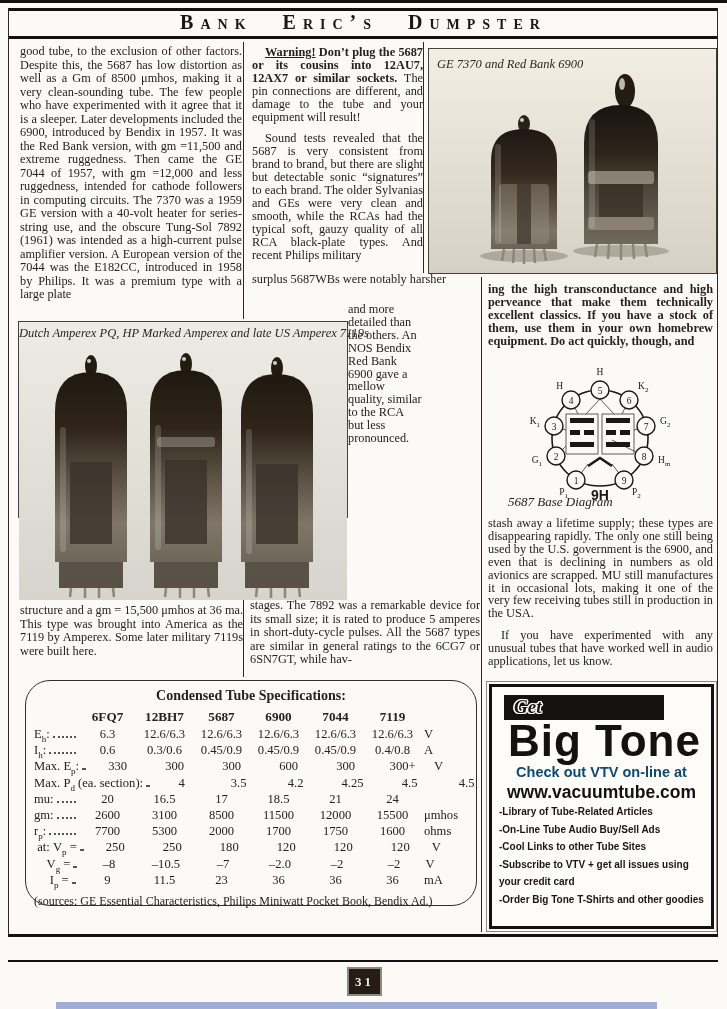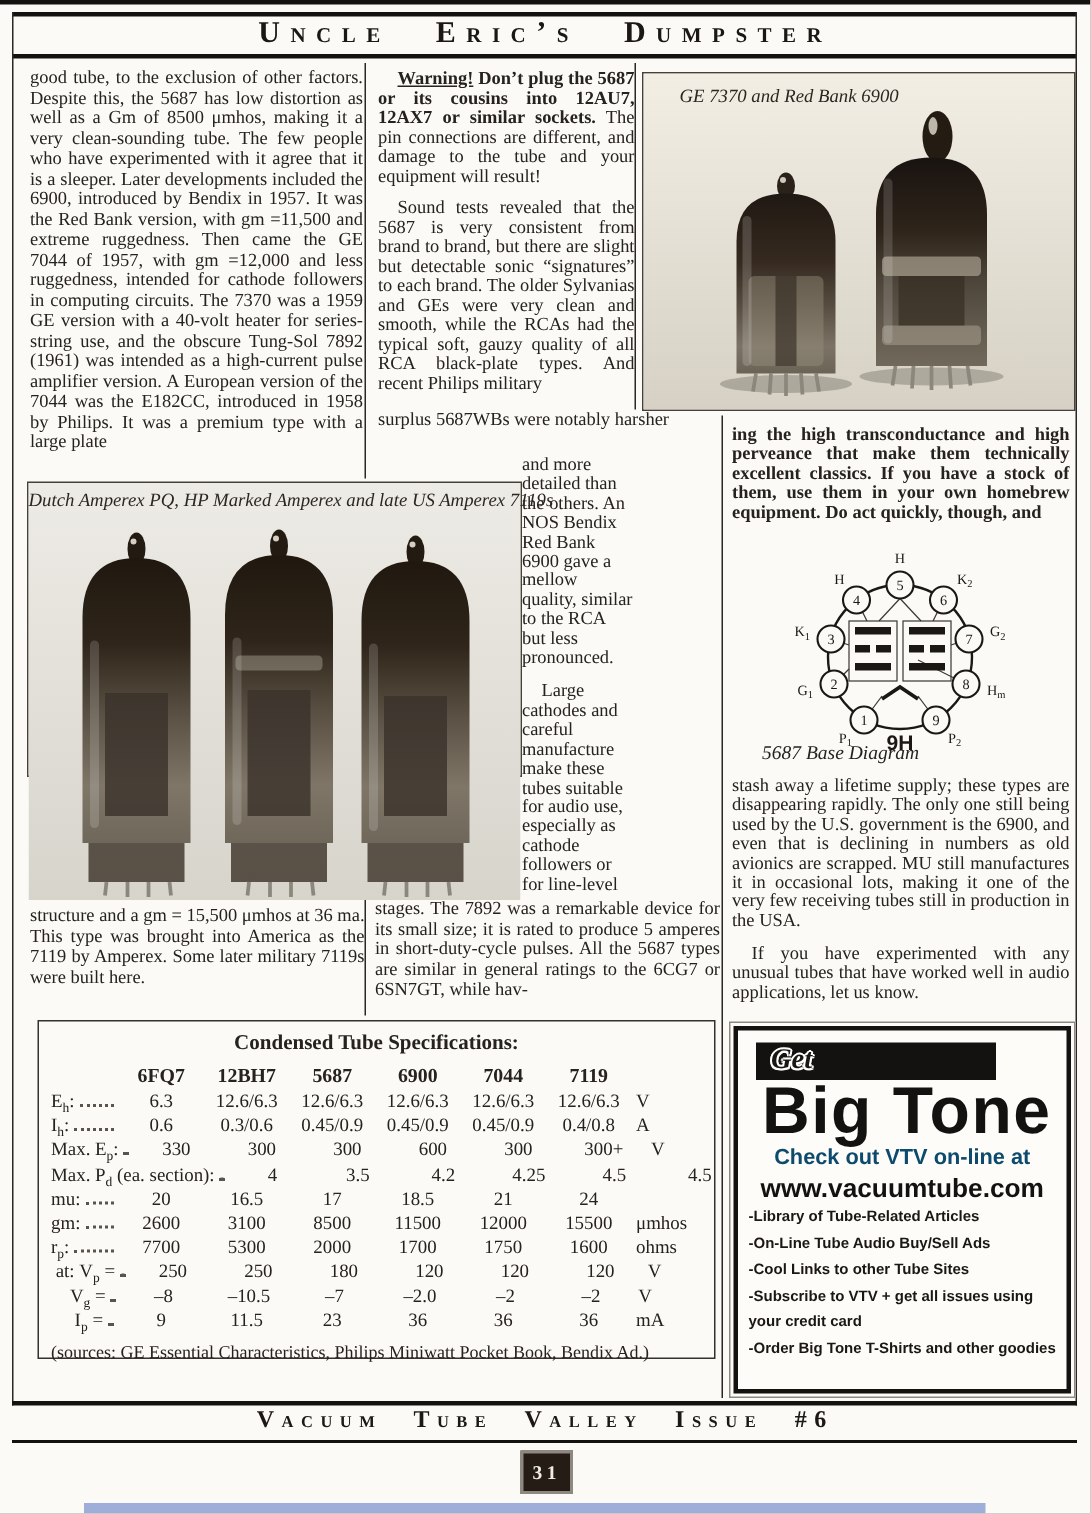--- a/index.html
+++ b/index.html
@@ -56,38 +56,37 @@
 <body>
 
 <div class="page">
 
   <div class="rule" style="left:0;top:0;width:727px;height:3px;"></div>
   <div class="rule" style="left:8px;top:8px;width:710px;height:3px;"></div>
   <div class="rule" style="left:8px;top:36px;width:710px;height:3px;"></div>
   <div class="vline" style="left:8px;top:8px;height:929px;"></div>
   <div class="vline" style="left:717px;top:8px;height:929px;"></div>
 
-  <div class="header-title">Uncle Eric’s Dumpster</div>
+  <div class="header-title">Bank Eric’s Dumpster</div>
 
   <div class="vline" style="left:243px;top:42px;height:277px;"></div>
   <div class="vline" style="left:423px;top:42px;height:231px;"></div>
   <div class="vline" style="left:481px;top:277px;height:655px;"></div>
   <div class="vline" style="left:243px;top:600px;height:77px;"></div>
 
   <div class="abs body-text" style="left:20px;top:45px;width:222px;">good tube, to the exclusion of other factors. Despite this, the 5687 has low distortion as well as a Gm of 8500 μmhos, making it a very clean-sounding tube. The few people who have experimented with it agree that it is a sleeper. Later developments included the 6900, introduced by Bendix in 1957. It was the Red Bank version, with gm =11,500 and extreme ruggedness. Then came the GE 7044 of 1957, with gm =12,000 and less ruggedness, intended for cathode followers in computing circuits. The 7370 was a 1959 GE version with a 40-volt heater for series-string use, and the obscure Tung-Sol 7892 (1961) was intended as a high-current pulse amplifier version. A European version of the 7044 was the E182CC, introduced in 1958 by Philips. It was a premium type with a large plate</div>
   <div class="abs body-text" style="left:20px;top:604px;width:223px;">structure and a gm = 15,500 μmhos at 36 ma. This type was brought into America as the 7119 by Amperex. Some later military 7119s were built here.</div>
 
   <div class="abs body-text lh-tight" style="left:252px;top:46px;width:171px;">
     <div class="para indent1"><span class="b u">Warning!</span><span class="b">  Don’t plug the 5687 or its cousins into 12AU7, 12AX7 or similar sockets.</span><span> The pin connections are different, and damage to the tube and your equipment will result!</span></div>
     <div class="para indent1 mt">Sound tests revealed that the 5687 is very consistent from brand to brand, but there are slight but detectable sonic “signatures” to each brand. The older Sylvanias and GEs were very clean and smooth, while the RCAs had the typical soft, gauzy quality of all RCA black-plate types. And recent Philips military</div>
   </div>
   <div class="abs body-text lh-tight" style="left:252px;top:273px;width:229px;">surplus 5687WBs were notably harsher</div>
   <div class="abs body-text lh-tight" style="left:348px;top:303px;width:74px;text-align:left;">
     <div class="para">and more detailed than the others. An NOS Bendix Red Bank 6900 gave a mellow quality, similar to the RCA but less pronounced.</div>
-    <div class="para indent1 mt">Large cathodes and careful manufacture make these tubes suitable for audio use, especially as cathode followers or for line-level</div>
   </div>
   <div class="abs body-text" style="left:250px;top:599px;width:230px;">stages. The 7892 was a remarkable device for its small size; it is rated to produce 5 amperes in short-duty-cycle pulses. All the 5687 types are similar in general ratings to the 6CG7 or 6SN7GT, while hav-</div>
 
   <div class="abs body-text lh-tight" style="left:488px;top:283px;width:225px;font-weight:bold;">ing the high transconductance and high perveance that make them technically excellent classics. If you have a stock of them, use them in your own homebrew equipment. Do act quickly, though, and</div>
   <div class="abs body-text lh-tight" style="left:488px;top:517px;width:225px;">
     <div class="para">stash away a lifetime supply; these types are disappearing rapidly. The only one still being used by the U.S. government is the 6900, and even that is declining in numbers as old avionics are scrapped. MU still manufactures it in occasional lots, making it one of the very few receiving tubes still in production in the USA.</div>
     <div class="para indent1 mt">If you have experimented with any unusual tubes that have worked well in audio applications, let us know.</div>
   </div>
 
   <div class="photo-box" style="left:428px;top:48px;width:289px;height:226px;">
@@ -135,21 +134,21 @@
         <line x1="216" y1="195" x2="218" y2="208" stroke="#8b877d" stroke-width="2.5"></line>
         <ellipse cx="196" cy="42" rx="10" ry="17" fill="#241b13"></ellipse>
         <ellipse cx="193" cy="35" rx="3" ry="6" fill="#d8d2c6" opacity="0.85"></ellipse>
         <path d="M155,94 Q155,56 192,56 Q229,56 229,94 L229,195 L155,195 Z" fill="url(#gGlass2)"></path>
         <rect x="159" y="122" width="66" height="13" rx="3" fill="#a39a8a" opacity="0.75"></rect>
         <rect x="159" y="168" width="66" height="13" rx="3" fill="#a39a8a" opacity="0.6"></rect>
         <rect x="170" y="135" width="44" height="33" fill="#332b21" opacity="0.65"></rect>
         <rect x="160" y="70" width="6" height="110" rx="3" fill="#ffffff" opacity="0.15"></rect>
       </g>
     </svg>
-    <div class="photo-caption" style="left:24px;top:8px;">GE 7370 and Red Bank 6900</div>
+    <div class="photo-caption" style="left:8px;top:8px;">GE 7370 and Red Bank 6900</div>
   </div>
 
   <div class="photo-box" style="left:18px;top:321px;width:330px;height:197px;">
     <svg width="328" height="278" viewBox="0 0 328 278">
       <defs>
         <linearGradient id="gBgL" x1="0" y1="0" x2="0" y2="1">
           <stop offset="0" stop-color="#edebe5"></stop>
             <stop offset="1" stop-color="#d7d4cc"></stop>
         </linearGradient>
         <linearGradient id="gGlassL" x1="0" y1="0" x2="0" y2="1">
@@ -280,21 +279,21 @@
         <text x="130" y="29" text-anchor="start"><tspan>K</tspan><tspan dy="2.5" font-size="7">2</tspan></text>
         <text x="152" y="64" text-anchor="start"><tspan>G</tspan><tspan dy="2.5" font-size="7">2</tspan></text>
         <text x="150" y="103" text-anchor="start"><tspan>H</tspan><tspan dy="2.5" font-size="7">m</tspan></text>
         <text x="124" y="135" text-anchor="start"><tspan>P</tspan><tspan dy="2.5" font-size="7">2</tspan></text>
       </g>
       <text x="92" y="140" text-anchor="middle" font-family="Liberation Sans, DejaVu Sans, sans-serif" font-weight="bold" font-size="14" fill="#1b1814">9H</text>
     </svg>
   </div>
   <div class="diag-caption" style="left:508px;top:494px;width:190px;">5687 Base Diagram</div>
 
-  <div class="spec-box" style="left:25px;top:680px;width:452px;height:226px;">
+  <div class="spec-box" style="left:25px;top:680px;width:452px;height:226px;border-radius:25px;">
     <div class="spec-title">Condensed Tube Specifications:</div>
     <div class="trow thead">
       <span class="tlab"></span>
         <span class="dotfill nodots"></span>
       <span class="tval">6FQ7</span>
       <span class="tval">12BH7</span>
       <span class="tval">5687</span>
       <span class="tval">6900</span>
       <span class="tval">7044</span>
       <span class="tval">7119</span>
@@ -424,20 +423,19 @@
       <div class="ad-bullet">-Library of Tube-Related Articles</div>
       <div class="ad-bullet">-On-Line Tube Audio Buy/Sell Ads</div>
       <div class="ad-bullet">-Cool Links to other Tube Sites</div>
       <div class="ad-bullet">-Subscribe to VTV + get all issues using your credit card</div>
       <div class="ad-bullet">-Order Big Tone T-Shirts and other goodies</div>
 
     </div>
   </div>
 
   <div class="rule" style="left:8px;top:934px;width:710px;height:3px;"></div>
-  <div class="footer-title">Vacuum Tube Valley Issue #6</div>
   <div class="rule" style="left:8px;top:960px;width:710px;height:1.5px;"></div>
   <div class="pagenum-box">
     <span>31</span>
   </div>
   <div class="blue-strip"></div>
 
 </div>
 
 </body></html>

